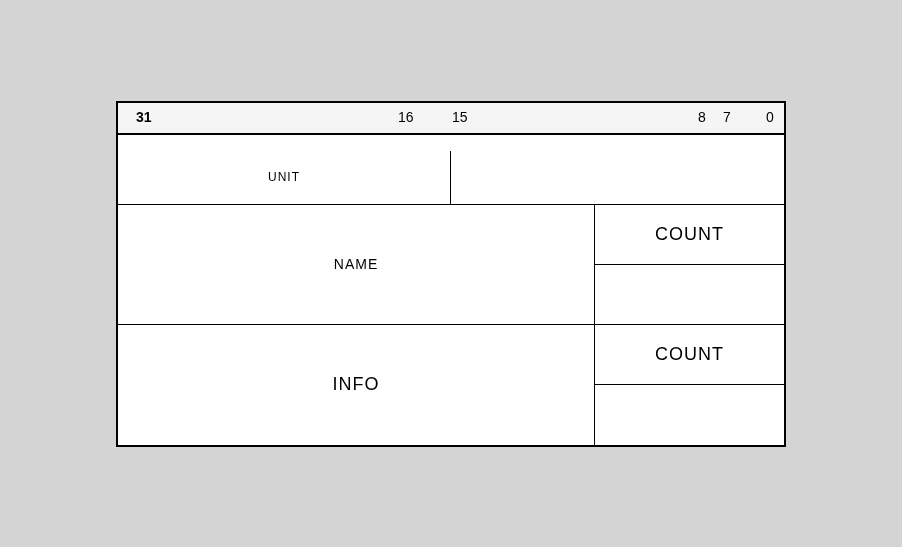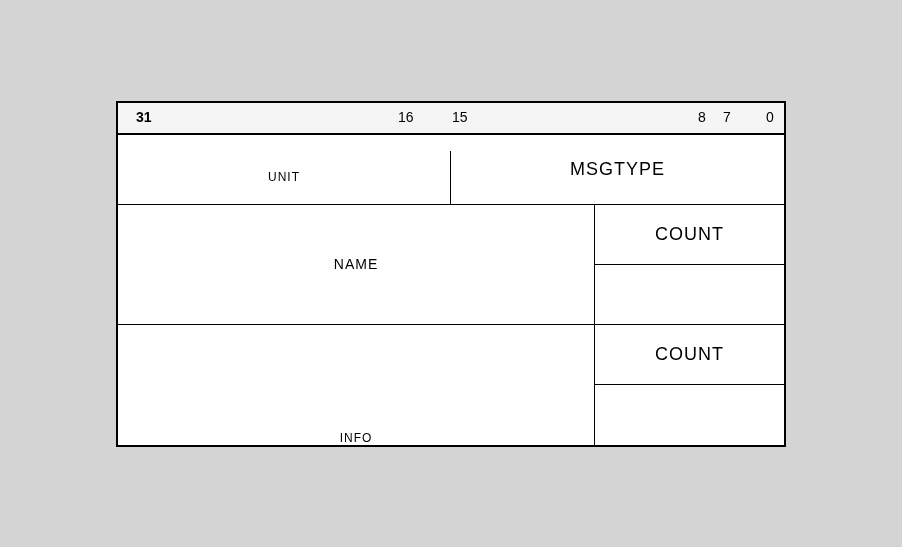--- a/index.html
+++ b/index.html
@@ -115,23 +115,23 @@
     
     .row3 {
       display: flex;
       height: 120px;
       position: relative;
     }
 
     .cell-info {
       width: calc(100% - 190px);
       display: flex;
-      align-items: flex-end;
-      justify-content: center;
-      font-size: 12px;
+      align-items: center;
+      justify-content: center;
+      font-size: 18px;
       font-weight: normal;
       letter-spacing: 1px;
     }
 
     .right-split2 {
       width: 190px;
       display: flex;
       flex-direction: column;
       border-left: 1.5px solid #000;
     }
@@ -164,23 +164,20 @@
     <span class="bit-label" style="left: 605px;">7</span>
     <span class="bit-label" style="left: 648px;">0</span>
   </div>
 
   <div class="register-table">
 
     <div class="row1">
       <div class="cell-unit">
         <span>UNIT</span>
       </div>
-      <div class="cell-msgtype">
-        <span>MSGTYPE</span>
-      </div>
     </div>
 
     <div class="row2">
       <div class="cell-name">
         <span>NAME</span>
       </div>
       <div class="right-split">
         <div class="cell-count-top">
           <span>COUNT</span>
         </div>

